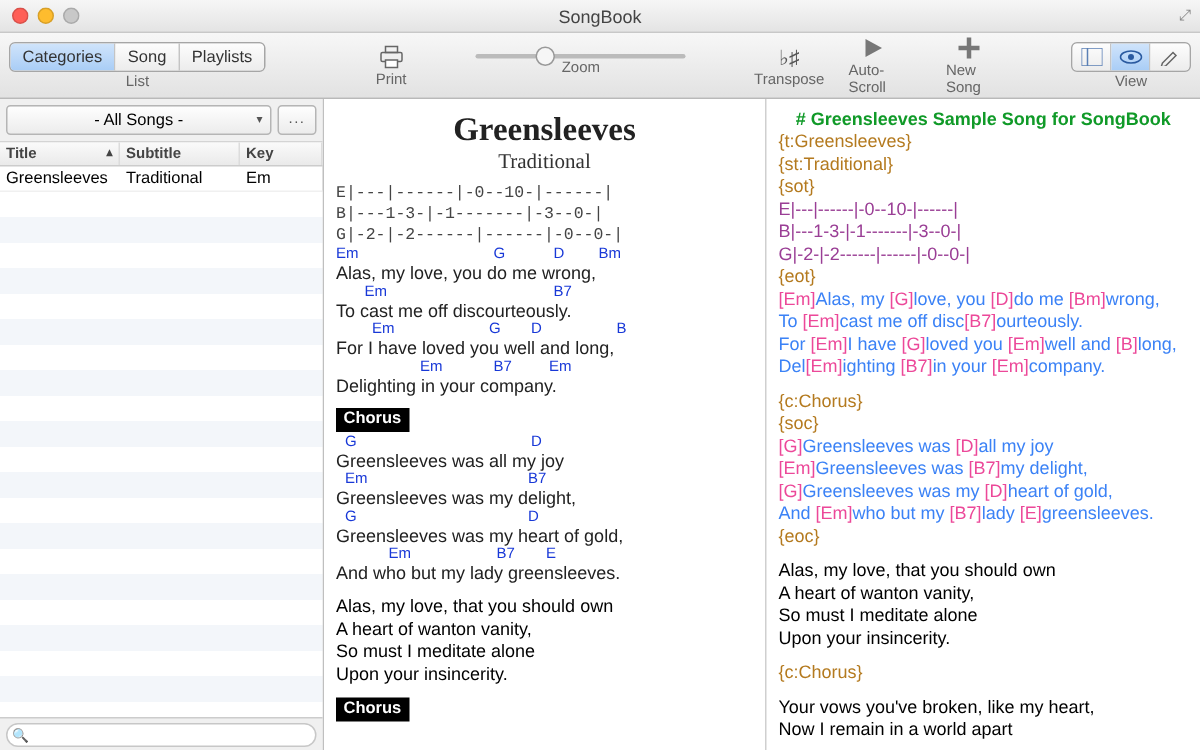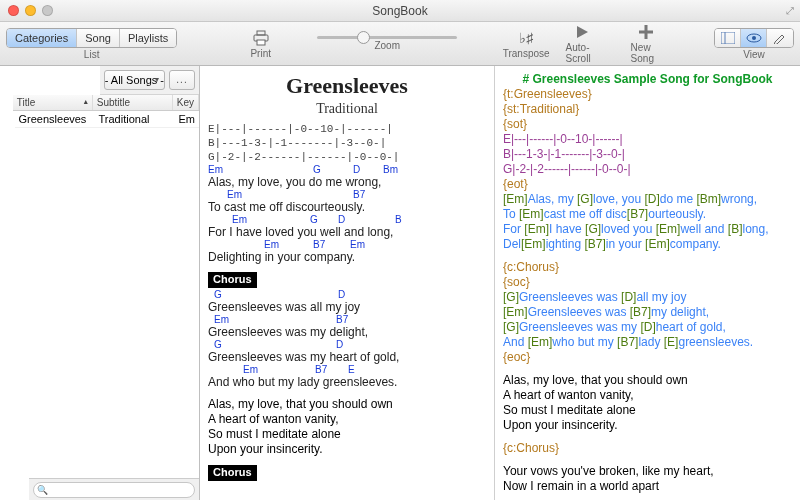--- a/index.html
+++ b/index.html
@@ -106,26 +106,25 @@
     background: linear-gradient(#fdfdfd,#ececec);
     border-right: 1px solid #c4c4c4;
   }
   .viewseg div:last-child { border-right: none;}
   .viewseg div.active { background: linear-gradient(#d0e4fb,#a9cdf6); }
   .main {
     display: flex;
     height: 434px;
   }
   .sidebar {
-    width: 200px;
+    width: 216px;
     border-right: 1px solid #bfbfbf;
     display: flex;
     flex-direction: column;
     background: #fff;
-    align-items: flex-end;
   }
   .popupbar {
     display: flex;
     gap: 4px;
     padding: 4px;
     background: #f0f0f0;
     border-bottom: 1px solid #d4d4d4;
   }
   .popup {
     flex: 1;
@@ -147,20 +146,21 @@
     background: linear-gradient(#fefefe,#ececec);
     text-align: center; line-height: 17px; font-size: 10px; color:#555;
     letter-spacing: 1px;
   }
   .thead {
     display: flex;
     font-size: 10px;
     color: #444;
     background: linear-gradient(#fafafa,#eaeaea);
     border-bottom: 1px solid #ccc;
+    font-weight: bold;
   }
   .thead div { padding: 2px 4px; border-right: 1px solid #dcdcdc; }
   .col-title { width: 80px; position: relative;}
   .col-title::after { content:"▴"; position:absolute; right:4px; font-size:8px;}
   .col-sub { width: 80px; }
   .col-key { flex: 1; }
   .row {
     display: flex; font-size: 11px; padding: 2px 4px;
     border-bottom: 1px solid #f0f0f0;
   }
@@ -227,21 +227,21 @@
     padding: 1px 5px;
     font-weight: bold;
     margin-top: 8px; margin-bottom: 1px;
     font-size: 11px;
   }
   
   .src { font-family: Verdana, sans-serif; font-size: 12px;}
   .src .cm { color: #109a28; font-weight: bold; text-align: center;}
   .src .dir { color: #b47a1f; }
   .src .tabsrc { color: #9a3e95; font-family:inherit; white-space: pre;}
-  .src .ch { color: #4d7c0f; }
+  .src .ch { color: #ec4899; }
   .src .ly { color: #3b82f6; }
   .p { margin-top: 8px;}
   .spacer { flex: 1; }
   svg { display:block;}
 </style>
 </head>
 <body>
 
 <div class="titlebar">
   <div class="traffic">

